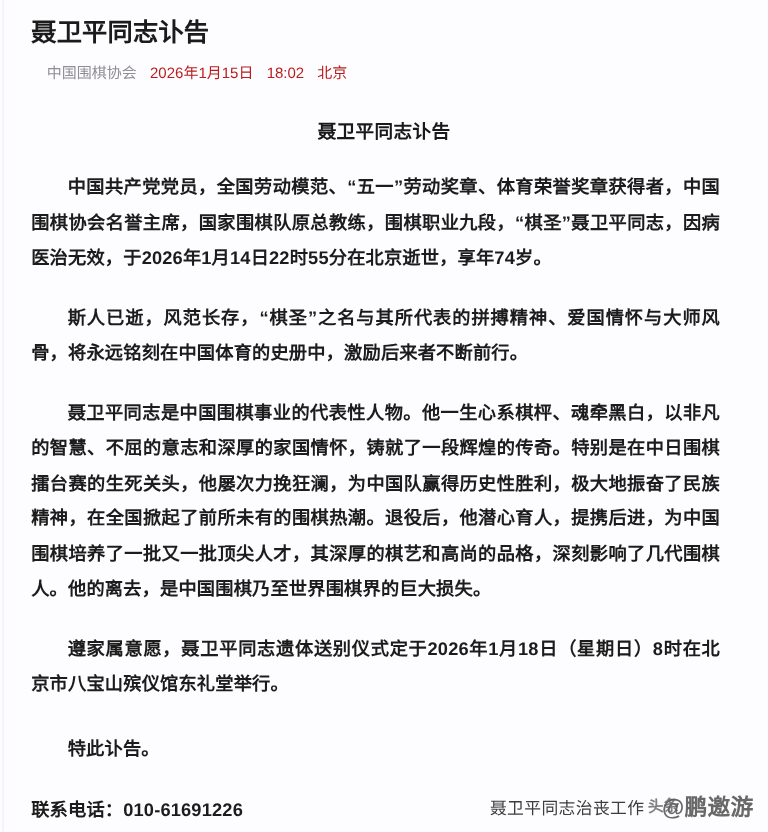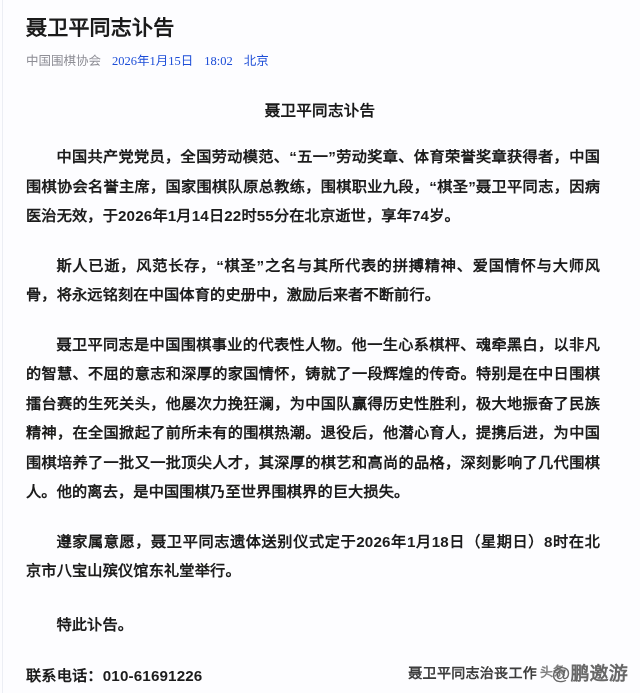--- a/index.html
+++ b/index.html
@@ -35,33 +35,33 @@
     margin: 0;
     padding: 14px 28px 0 26px;
     font-size: 21px;
     line-height: 28px;
     font-weight: 700;
     color: #1b1b1b;
     letter-spacing: 0.2px;
   }
 
   .byline {
-    padding: 11px 26px 0 26px;
+    padding: 11px 26px 0 39px;
     display: flex;
     align-items: flex-end;
     gap: 11px;
     color: #9a9aa2;
     font-size: 12.5px;
     line-height: 16px;
     white-space: nowrap;
   }
   .byline .source { color: #8e8e96; }
   .byline .date,
   .byline .time,
-  .byline .place { color: #1d4ed8; font-family: Liberation Serif, serif; }
+  .byline .place { color: #b91c1c; }
 
   .doc-heading {
     margin: 0;
     padding: 31px 26px 0 26px;
     text-align: center;
     font-size: 15.5px;
     line-height: 22px;
     font-weight: 700;
     color: #191919;
     letter-spacing: 0.3px;
@@ -105,21 +105,21 @@
     right: 0;
     bottom: 6px;
     height: 36px;
   }
   .wm-under {
     position: absolute;
     right: 103px;
     bottom: 4px;
     font-size: 14px;
     line-height: 20px;
-    font-weight: 700;
+    font-weight: 400;
     color: #3d3d3d;
     white-space: nowrap;
     letter-spacing: 0.3px;
   }
   .wm-brand {
     position: absolute;
     right: 12px;
     bottom: 3px;
     font-size: 19px;
     line-height: 20px;

